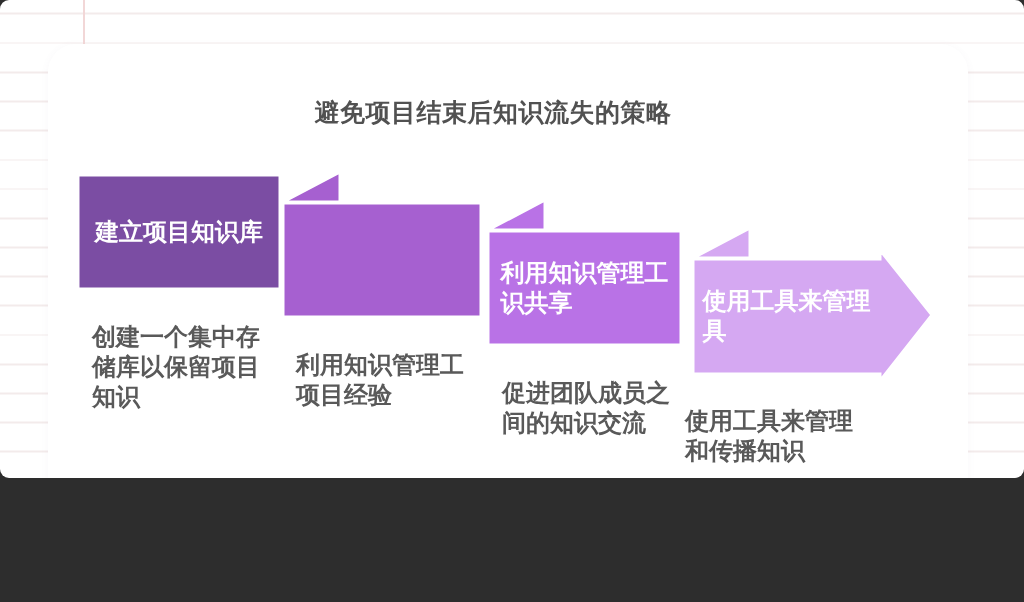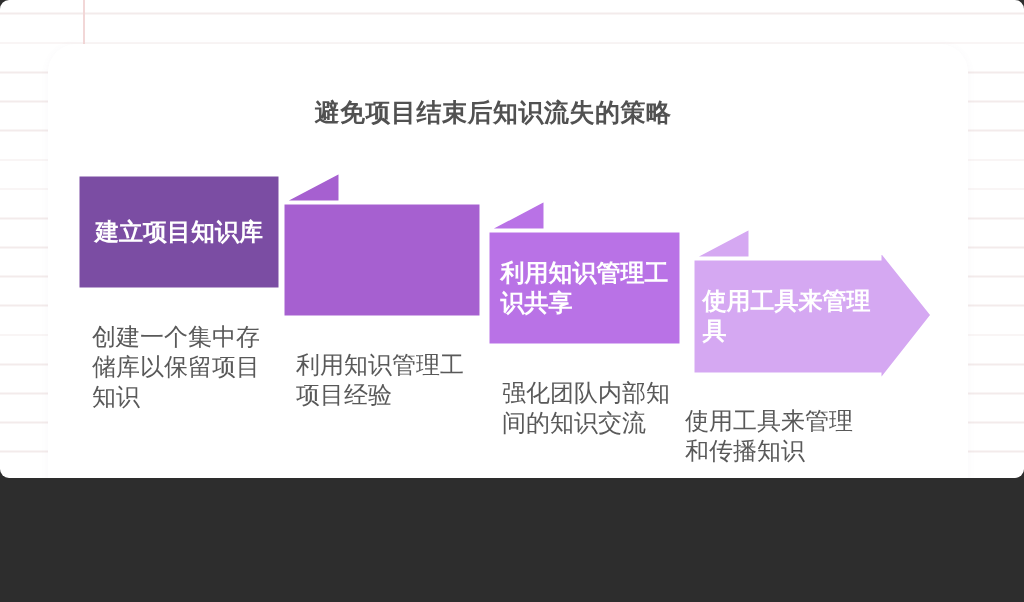--- a/index.html
+++ b/index.html
@@ -83,21 +83,21 @@
   }
   .h1 { left: 78px;  top: 175px; width: 202px; height: 114px; }
   .h2 { left: 283px; top: 203px; width: 198px; height: 114px; }
   .h3 { left: 488px; top: 231px; width: 193px; height: 114px; }
   .h4 { left: 693px; top: 259px; width: 187px; height: 114px; }
   .step-description {
     position: absolute;
     width: 190px;
     color: var(--body-text-color, #595959);
     font-size: 24px;
-    font-weight: 400;
+    font-weight: 700;
     line-height: 30px;
     white-space: pre-line;
   }
   .d1 { left: 92px;  top: 322px; }
   .d2 { left: 296px; top: 350px; }
   .d3 { left: 502px; top: 378px; }
   .d4 { left: 685px; top: 406px; }
 </style>
 </head>
 <body>
@@ -129,18 +129,18 @@
   <div class="step-heading h3">利用知识管理工
 识共享</div>
   <div class="step-heading h4">使用工具来管理
 具</div>
 
   <div class="step-description d1">创建一个集中存
 储库以保留项目
 知识</div>
   <div class="step-description d2">利用知识管理工
 项目经验</div>
-  <div class="step-description d3">强化团队内部知
+  <div class="step-description d3">促进团队成员之
 间的知识交流</div>
   <div class="step-description d4">使用工具来管理
 和传播知识</div>
 
 </div>
 
 </body></html>

